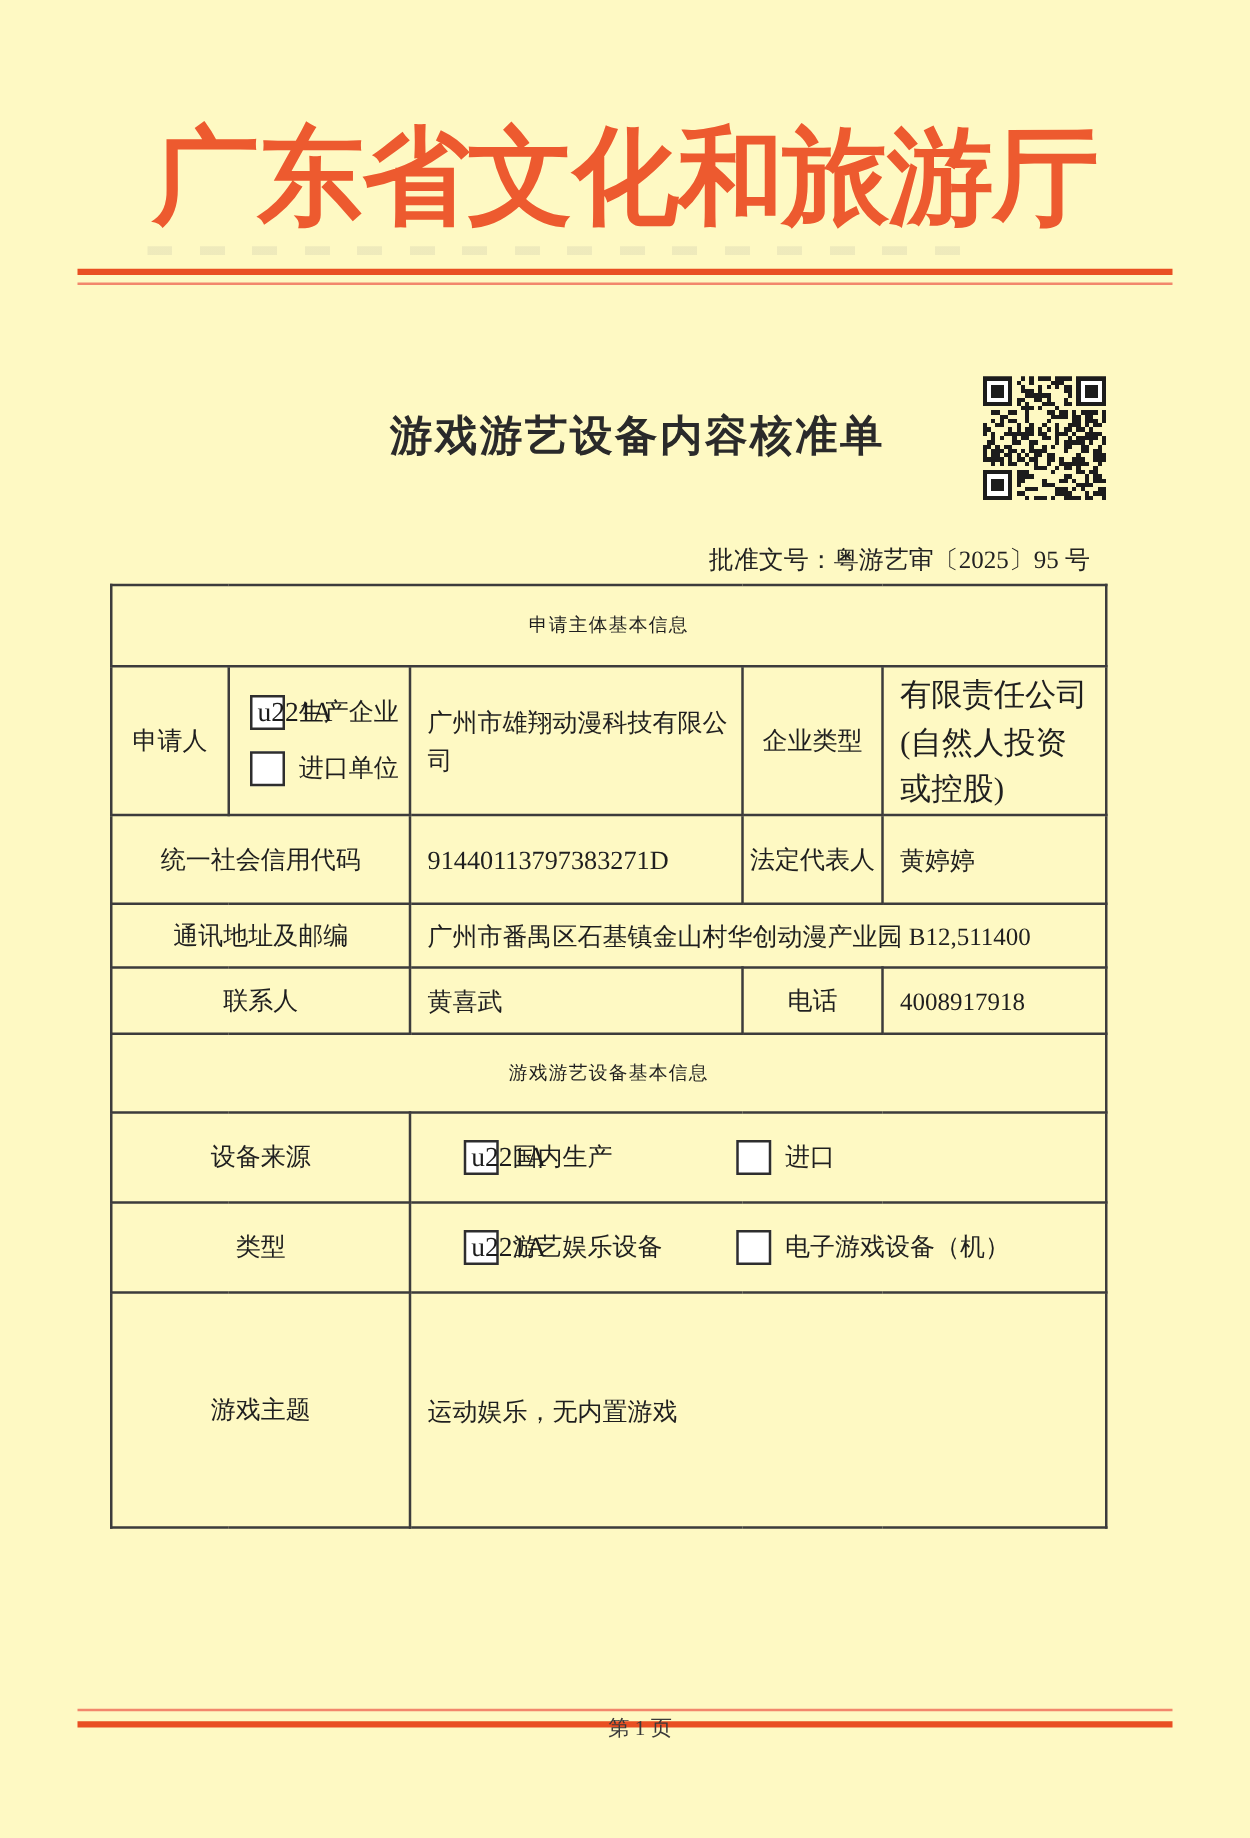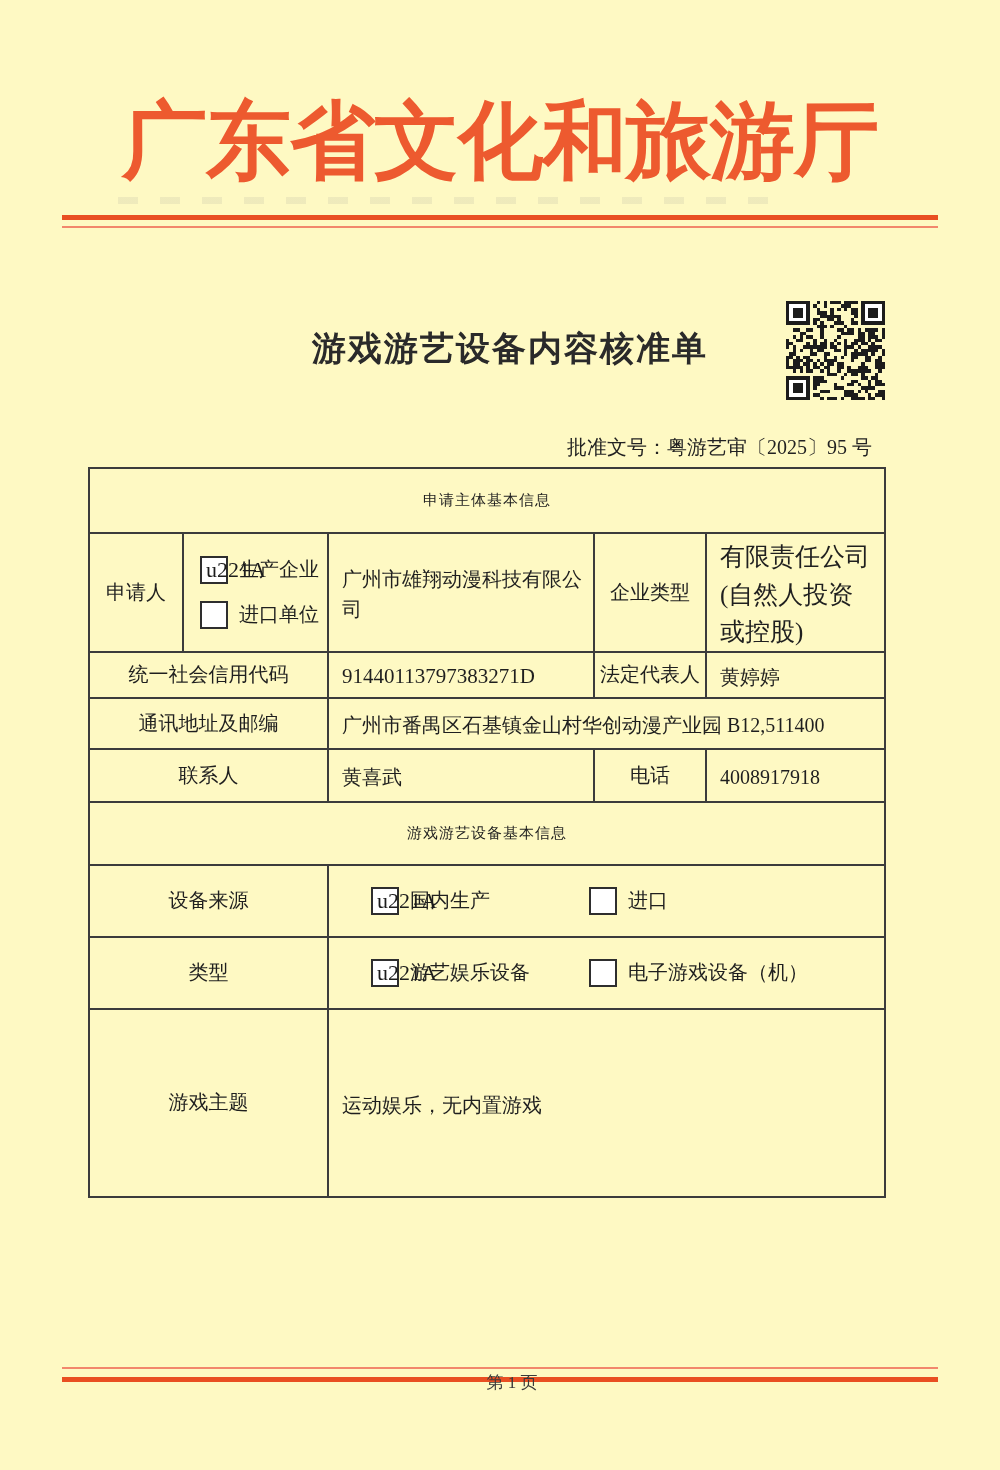--- a/index.html
+++ b/index.html
@@ -55,21 +55,21 @@
     width:796px;border-collapse:collapse;table-layout:fixed;
     font-size:20px;color:var(--ink);
   }
   table.form td{
     border:2px solid var(--border);
     vertical-align:middle;
     overflow:hidden;
   }
   tr.r1 td{height:65px;}
   tr.r2 td{height:118px;}
-  tr.r3 td{height:46px;}
+  tr.r3 td{height:71px;}
   tr.r4 td{height:51px;margin-top:44px;}
   tr.r5 td{height:53px;}
   tr.r6 td{height:63px;}
   tr.r7 td{height:68px;}
   tr.r8 td{height:72px;}
   tr.r9 td{height:72px;text-align:center;}
   tr.r10 td{height:188px;}
   td.section{text-align:center;font-size:15px;letter-spacing:1px;}
   td.label{text-align:center;padding:2px 4px;}
   td.value{text-align:left;padding:4px 8px 0 13px;line-height:1.5;}

